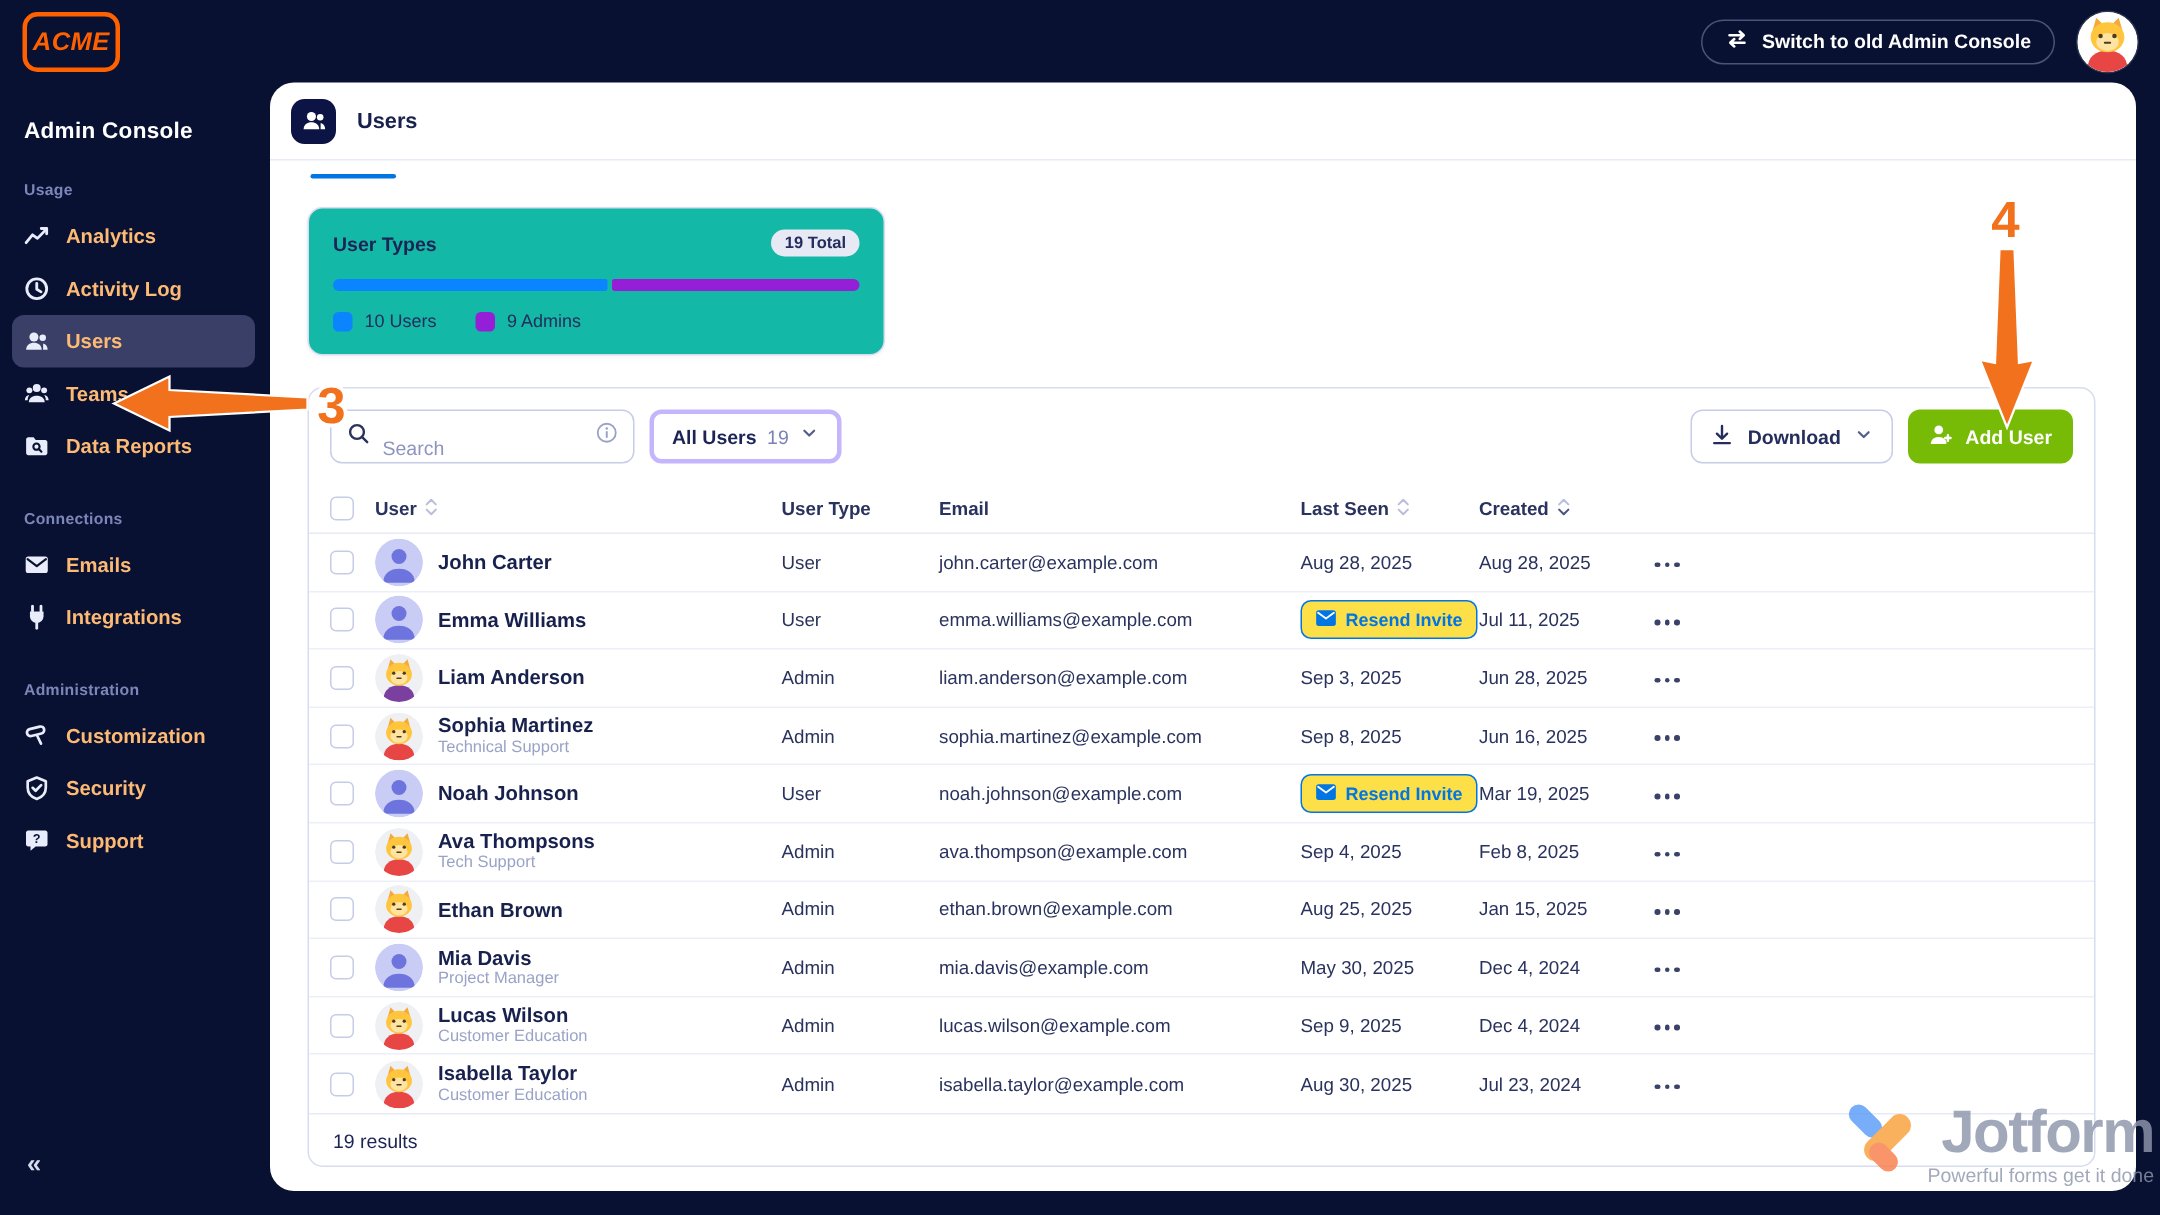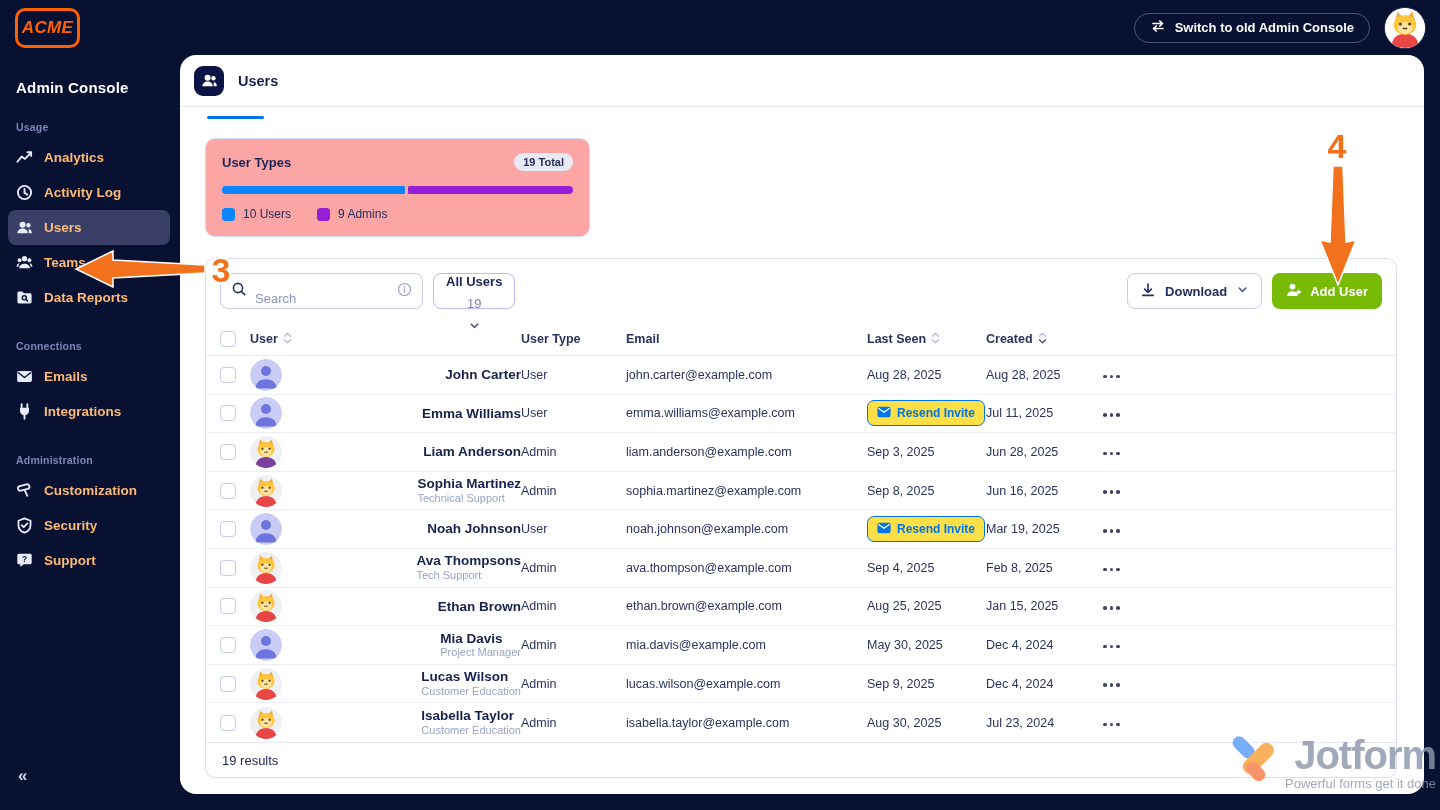--- a/index.html
+++ b/index.html
@@ -26,51 +26,51 @@
 
   
   .panel { position:absolute; left:180px; top:55px; width:1244px; height:739px; background:#fff; border-radius:16px; z-index:3; }
   .panel-header { height:52px; display:flex; align-items:center; gap:14px; padding-left:14px; border-bottom:1px solid #e7eaf6; }
   .header-tile { width:30px; height:30px; border-radius:9px; background:#0c1445; display:flex; align-items:center; justify-content:center; }
   .header-tile svg { width:17px; height:17px; }
   .panel-title { font-size:14.5px; font-weight:600; color:#18214d; }
   .tab-indicator { position:absolute; left:27px; top:61px; width:57px; height:3px; border-radius:2px; background:#0075e3; }
 
   
-  .utc { position:absolute; left:25px; top:83px; width:385px; height:99px; border:1px solid #d8dcf0; border-radius:10px; background:#fca5a5; box-shadow:0 1px 3px rgba(20,30,90,.05); padding:14px 16px; }
+  .utc { position:absolute; left:25px; top:83px; width:385px; height:99px; border:1px solid #d8dcf0; border-radius:10px; background:#14b8a6; box-shadow:0 1px 3px rgba(20,30,90,.05); padding:14px 16px; }
   .utc-head { display:flex; align-items:center; justify-content:space-between; }
   .utc-title { font-size:13px; font-weight:600; color:#1b2455; }
   .utc-badge { background:#e7e9f4; border-radius:10px; padding:3px 9px; font-size:11px; font-weight:bold; color:#242d5c; }
   .utc-bar { margin-top:15px; height:8px; display:flex; gap:3px; }
   .utc-bar .seg { height:8px; }
   .utc-bar .seg:first-child { border-radius:5px 2px 2px 5px; }
   .utc-bar .seg:last-child { border-radius:2px 5px 5px 2px; }
   .utc-legend { margin-top:13px; display:flex; gap:26px; }
   .lg-item { display:flex; align-items:center; gap:8px; font-size:12px; color:#242d5c; }
   .lg-sw { width:13px; height:13px; border-radius:3.5px; }
 
   
   .tcard { position:absolute; left:25px; top:203px; width:1192px; height:520px; border:1px solid #d8dcf0; border-radius:10px; background:#fff; display:flex; flex-direction:column; }
   .toolbar { height:64px; flex:none; display:flex; align-items:center; padding:0 14px; gap:10px; }
   .search-box { width:203px; height:36px; border:1px solid #c7cce9; border-radius:8px; display:flex; align-items:center; gap:8px; padding:0 10px; }
   .search-box .ph { font-size:13px; color:#8d94bd; flex:1;margin-top:14px; }
-  .filter-box { height:36px; border:1px solid #c4b5fd; border-radius:8px; display:flex; align-items:center; gap:7px; padding:0 12px; cursor:pointer;flex-direction:column; }
+  .filter-box { height:36px; border:3px solid #c4b5fd; border-radius:8px; display:flex; align-items:center; gap:7px; padding:0 12px; cursor:pointer; }
   .filter-box .fl { font-size:13px; font-weight:600; color:#1b2455; }
   .filter-box .fc { font-size:13px; color:#7a82b8; }
   .tb-spacer { flex:1; }
   .dl-btn { height:36px; border:1px solid #c7cce9; border-radius:8px; background:#fff; display:flex; align-items:center; gap:9px; padding:0 12px; font-size:13px; font-weight:600; color:#242d5c; font-family:inherit; cursor:pointer; }
   .add-btn { height:36px; border:none; border-radius:8px; background:#78bb07; color:#fff; display:flex; align-items:center; gap:8px; padding:0 14px; font-size:13px; font-weight:bold; font-family:inherit; cursor:pointer; }
 
   .tgrid { display:grid; grid-template-columns:30px 271px 105px 241px 119px 115px 1fr; padding-left:14px; align-items:center; }
   .thead { height:33px; flex:none; border-bottom:1px solid #e7eaf6; color:#2a335e; font-size:12.5px; font-weight:bold; }
   .th { display:flex; align-items:center; gap:5px; }
   .trow { height:38.6px; border-bottom:1px solid #edeff8; }
   .trow:last-child { border-bottom:none; }
   .cb { width:16px; height:16px; border:1.4px solid #c5cbe8; border-radius:4px; background:#fff; cursor:pointer; }
-  .cell-user { display:flex; align-items:center; gap:10px;justify-content:space-between; }
+  .cell-user { display:flex; align-items:center; gap:10px; }
   .avatar { width:32px; height:32px; border-radius:50%; overflow:hidden; flex:none; }
   .avatar svg { width:100%; height:100%; display:block; }
   .u-name { font-size:13.5px; font-weight:bold; color:#18214d; line-height:1.15; }
   .u-sub { font-size:11px; color:#9aa3c7; line-height:1.2; }
   .cell { font-size:12.5px; color:#2a335e; }
   .resend { height:26px; display:flex; align-items:center; gap:6px; padding:0 9px; background:#fde047; border:1.3px solid #0075e3; border-radius:7px; color:#0075e3; font-size:12px; font-weight:bold; font-family:inherit; cursor:pointer; }
   .dots { display:inline-flex; gap:3px; cursor:pointer; padding:4px 2px; }
   .dots i { width:3.6px; height:3.6px; border-radius:50%; background:#3a4268; }
 
   .tfoot { margin-top:auto; flex:none; height:37px; border-top:1px solid #e7eaf6; display:flex; align-items:center; padding:0 16px; font-size:13px; color:#1b2455; }

